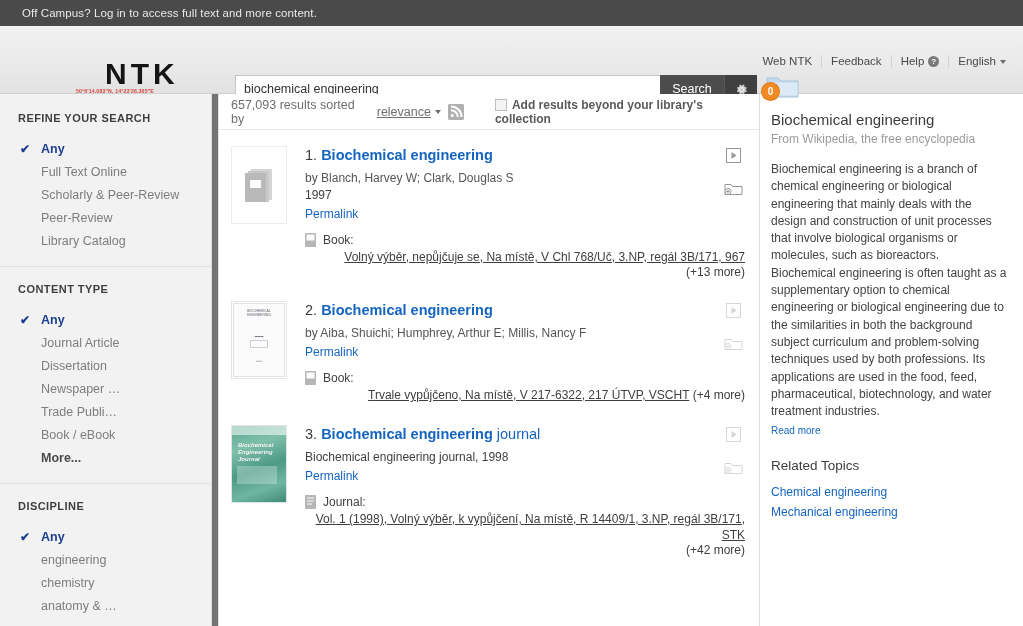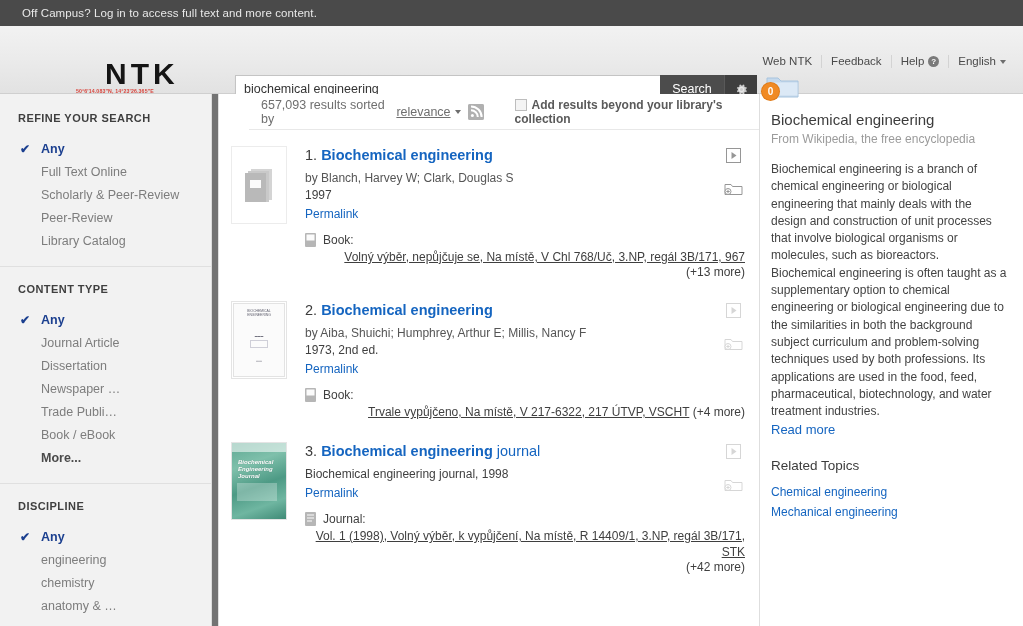--- a/index.html
+++ b/index.html
@@ -236,21 +236,20 @@
   }
   .results-head {
     height: 36px;
     border-bottom: 1px solid #e8e8e8;
     display: flex;
     align-items: center;
     padding: 0 0 0 12px;
     font-size: 12.5px;
     color: #6f6f6f;
     gap: 7px;
-    margin-left: 30px;
   }
   .sortlink {
     color: #6f6f6f;
     text-decoration: underline;
     cursor: pointer;
   }
   .rss-icon {
     width: 16px; height: 16px;
     background: #b9b9b9;
     border-radius: 2px;
@@ -420,21 +419,21 @@
     margin-top: 2px;
     line-height: 16px;
   }
   .wiki-body {
     font-size: 12px;
     color: #434343;
     line-height: 17.3px;
     margin-top: 14px;
   }
   .readmore {
-    font-size: 13px;
+    font-size: 10px;
     color: #1565c0;
     text-decoration: none;
     cursor: pointer;
     display: inline-block;
     margin-top: 1px;
   }
   .related-head {
     font-size: 13.5px;
     color: #3c3c3c;
     margin-top: 20px;
@@ -663,21 +662,20 @@
         <div class="result-title">
           <span class="result-num">2.</span>
           <a>Biochemical engineering</a>
         </div>
         <div class="result-by">
           <span>by</span>
           <a>Aiba, Shuichi</a><span>;</span>
           <a>Humphrey, Arthur E</a><span>;</span>
           <a>Millis, Nancy F</a>
         </div>
-        <div class="result-year">1973, 2nd ed.</div>
         <a class="permalink">Permalink</a>
         <div class="holding">
           <div class="holding-type">
             <svg width="11" height="14" viewBox="0 0 11 14">
               <rect x="0" y="0" width="11" height="14" rx="1" fill="#b6b6b6"></rect>
               <rect x="1.5" y="1.5" width="8" height="6" fill="#fbfbfb"></rect>
             </svg>
             <span>Book:</span>
           </div>
           <div class="holding-loc">

